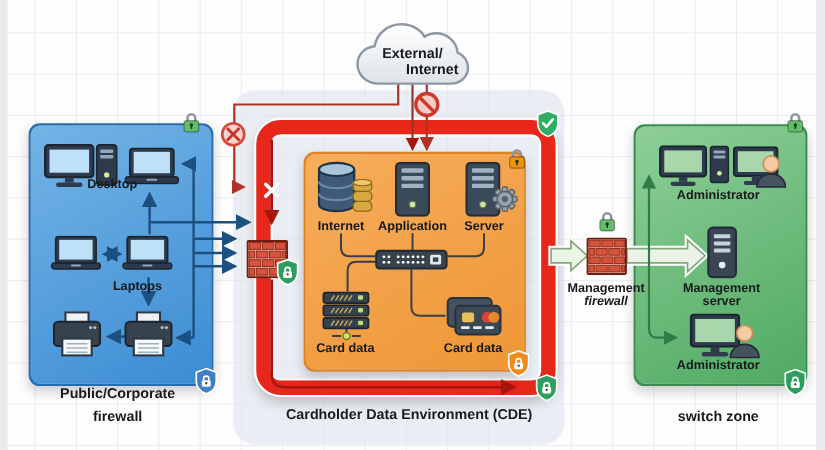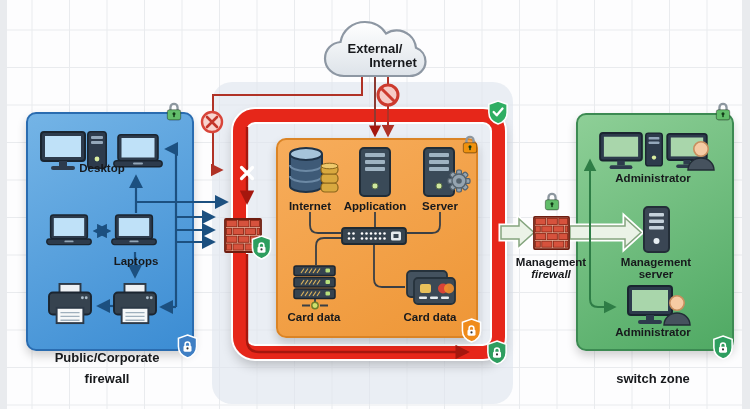--- a/index.html
+++ b/index.html
@@ -309,29 +309,30 @@
     <use href="#shieldlock" x="486" y="340" width="22" height="25" color="#2e9e5f"></use>
     <use href="#shieldlock" x="712" y="335" width="22" height="25" color="#2e9e5f"></use>
     <use href="#shieldlock" x="177" y="334" width="21" height="25" color="#3f7fc4"></use>
     <use href="#shieldlock" x="461" y="318" width="21" height="25" color="#ef8b1a"></use>
   </svg>
 
   <div class="lbl cloudtxt" style="left:375px;top:42px;">External/</div>
   <div class="lbl cloudtxt" style="left:375px;top:56px;padding-left:36px;">Internet</div>
 
   <div class="lbl" style="left:102px;top:162px;">Desktop</div>
-  <div class="lbl" style="left:116px;top:255px;padding-left:40px;">Laptops</div>
+  <div class="lbl" style="left:105px;top:255px;padding-left:40px;">Laptops</div>
   <div class="lbl zlbl" style="left:107px;top:351px;">Public/Corporate</div>
   <div class="lbl zlbl" style="left:107px;top:372px;">firewall</div>
 
   <div class="lbl" style="left:310px;top:200px;">Internet</div>
   <div class="lbl" style="left:375px;top:200px;">Application</div>
   <div class="lbl" style="left:440px;top:200px;">Server</div>
   <div class="lbl" style="left:314px;top:311px;">Card data</div>
   <div class="lbl" style="left:430px;top:311px;">Card data</div>
+  <div class="lbl zlbl" style="left:372px;top:370px;">Cardholder Data Environment (CDE)</div>
 
   <div class="lbl" style="left:551px;top:256px;">Management</div>
   <div class="lbl" style="left:551px;top:268px;font-style:italic;">firewall</div>
 
   <div class="lbl" style="left:653px;top:172px;">Administrator</div>
   <div class="lbl" style="left:656px;top:256px;">Management</div>
   <div class="lbl" style="left:656px;top:268px;">server</div>
   <div class="lbl" style="left:653px;top:326px;">Administrator</div>
   <div class="lbl zlbl" style="left:653px;top:372px;">switch zone</div>
 

